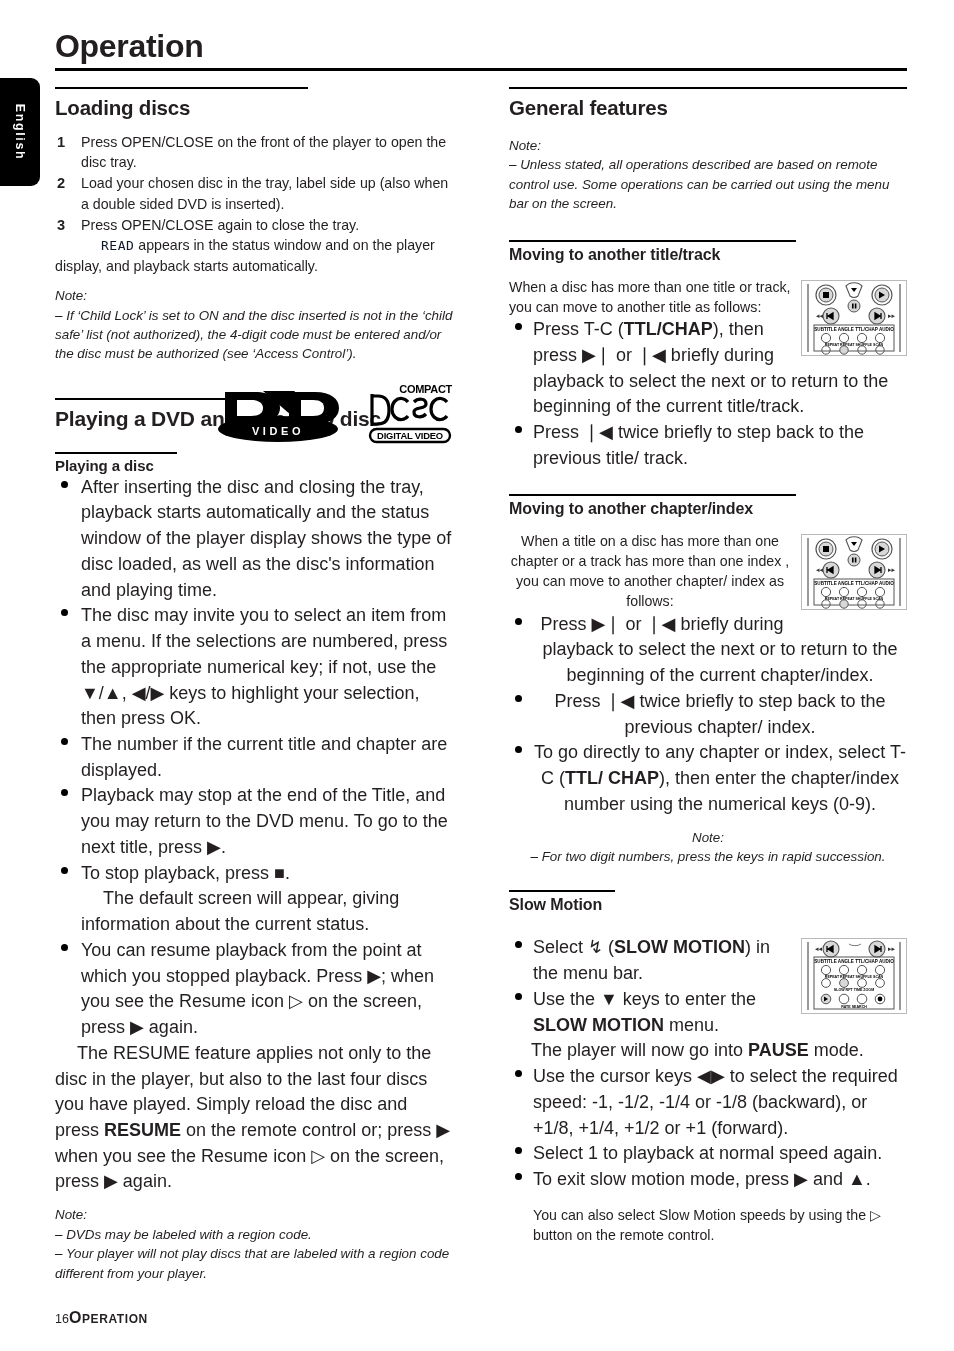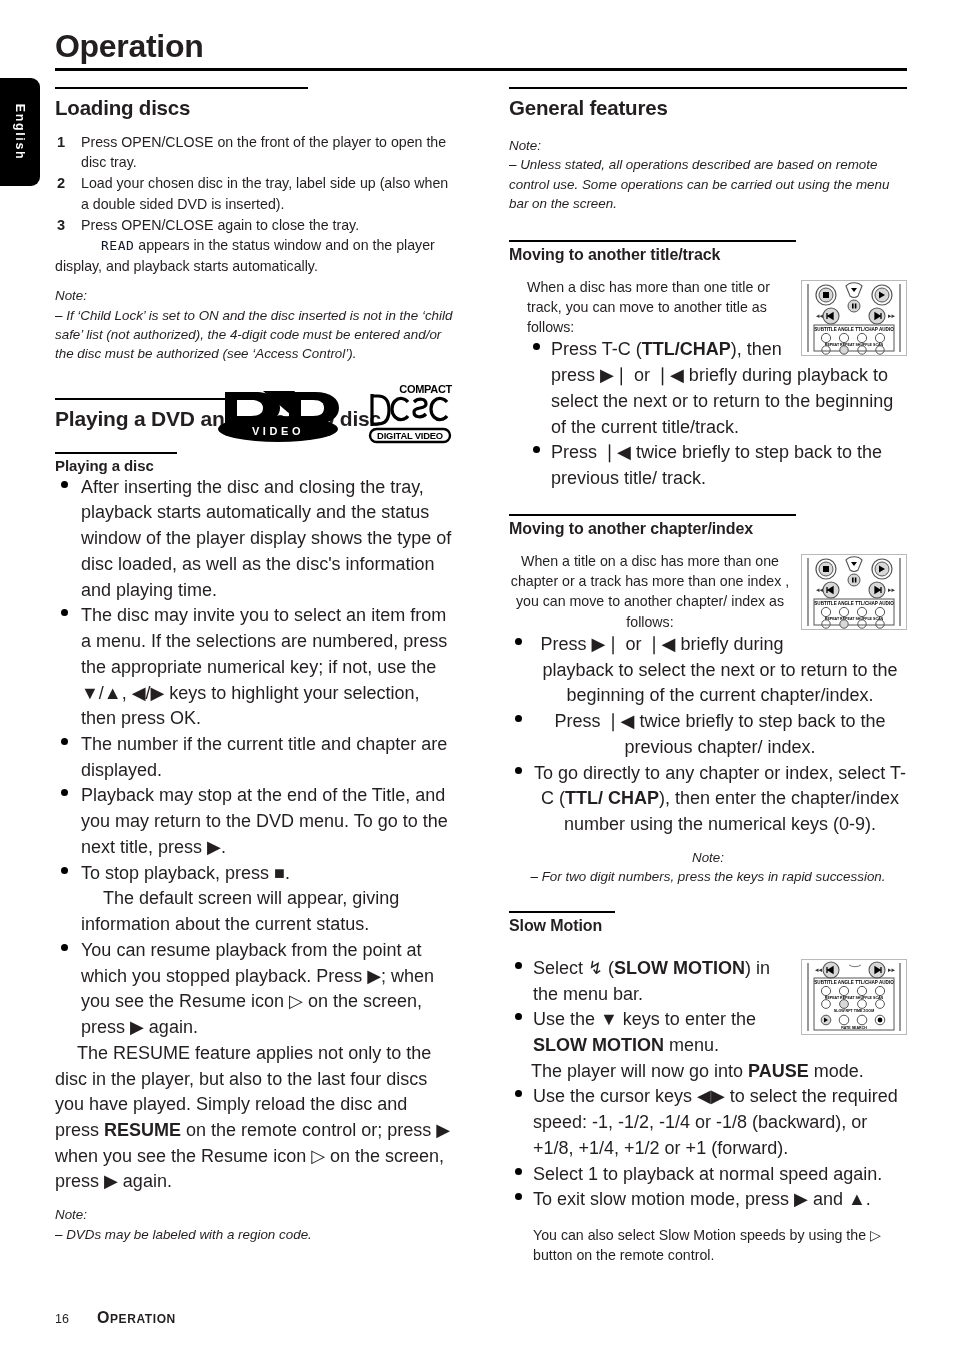--- a/index.html
+++ b/index.html
@@ -205,21 +205,21 @@
   .clearfix::after { content: ""; display: block; clear: both; }
 
   
   .footer {
     position: absolute;
     left: 55px;
     bottom: 24px;
     font-size: 12px;
     display: flex;
     align-items: baseline;
-    gap: 28px;
+    gap: 0;
   }
   .footer .pageno { font-size: 12.5px; }
   .footer .chapter {
     font-weight: bold;
     letter-spacing: 0.6px;
     font-size: 12px;
   }
   .footer .chapter .cap { font-size: 16px; }
 </style>
 </head>
@@ -317,38 +317,39 @@
         <li>
           <span class="dot"></span>
           <span>You can resume playback from the point at which you stopped playback. Press ▶; when you see the Resume icon ▷ on the screen, press ▶ again.</span>
           <span class="sub-line" style="display:block;text-indent:22px;padding-left:0;margin-left:-26px;"><span>The RESUME feature applies not only to the disc in the player, but also to the last four discs you have played. Simply reload the disc and press </span><b>RESUME</b><span> on the remote control or; press ▶ when you see the Resume icon ▷ on the screen, press ▶ again.</span></span>
         </li>
       </ul>
 
       <div class="note">
         <span class="note-head">Note:</span>
         <span class="note-line">–  DVDs may be labeled with a region code.</span>
+        <span class="note-line">–  Your player will not play discs that are labeled with a region code different from your player.</span>
       </div>
 
     </div>
 
     <div class="col">
 
       <div class="sec-rule"></div>
       <h2 class="sec-title">General features</h2>
 
       <div class="note" style="margin-top:14px;">
         <span class="note-head">Note:</span>
         <span class="note-line">–  Unless stated, all operations described are based on remote control use.  Some operations can be carried out using the menu bar on the screen.</span>
       </div>
 
       <div class="sec-rule mid2" style="margin-top:26px;"></div>
       <h3 class="sub-title" style="font-size:16px;padding-top:4px;">Moving to another title/track</h3>
 
-      <div class="clearfix" style="margin-top:12px;margin-left:18px;">
+      <div class="clearfix" style="margin-top:12px;">
         <svg class="remote" viewBox="0 0 104 74" xmlns="http://www.w3.org/2000/svg">
           <rect x="0" y="0" width="104" height="74" fill="#fff"></rect>
           <line x1="6" y1="3" x2="6" y2="71" stroke="#555" stroke-width="1.2"></line>
           <line x1="98" y1="3" x2="98" y2="71" stroke="#555" stroke-width="1.2"></line>
           <circle cx="24" cy="14" r="10" fill="none" stroke="#555" stroke-width="1.2"></circle>
           <circle cx="24" cy="14" r="7" fill="#d8d8d8" stroke="#555" stroke-width="1"></circle>
           <rect x="21" y="11" width="6" height="6" fill="#000"></rect>
           <circle cx="80" cy="14" r="10" fill="none" stroke="#555" stroke-width="1.2"></circle>
           <circle cx="80" cy="14" r="7" fill="#d8d8d8" stroke="#555" stroke-width="1"></circle>
           <path d="M77 10.5 l6 3.5 l-6 3.5 z" fill="#000"></path>

